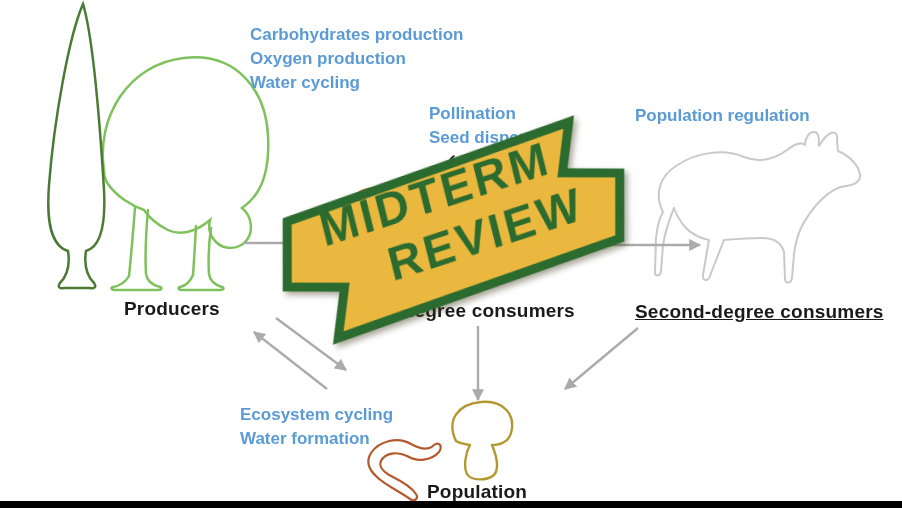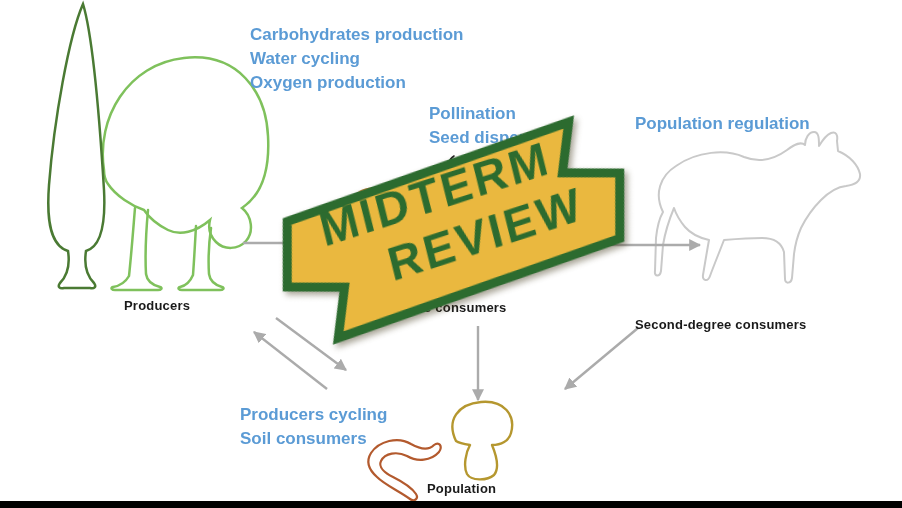--- a/index.html
+++ b/index.html
@@ -3,21 +3,21 @@
 <meta charset="utf-8">
 <style>
   html,body{margin:0;padding:0;background:#fff;}
   .stage{
     position:relative;width:902px;height:508px;background:#fff;overflow:hidden;
     font-family:"Liberation Sans",sans-serif;
   }
   svg{display:block;}
   .art-layer{position:absolute;left:0;top:0;}
   .node-label{
-    position:absolute;font-weight:700;font-size:13px;color:var(--label_black);
+    position:absolute;font-weight:700;font-size:19px;color:var(--label_black);
     white-space:nowrap;letter-spacing:0.2px;
   }
   .annotation{
     position:absolute;font-weight:700;font-size:17px;line-height:24px;
     color:var(--accent_blue);white-space:nowrap;
   }
   .badge{
     position:absolute;left:266px;top:156px;width:375px;height:148px;
     transform:rotate(-16deg);
     filter:drop-shadow(2px 4px 3px rgba(60,50,20,0.45));
@@ -115,38 +115,38 @@
       <line x1="575" y1="245" x2="700" y2="245" marker-end="url(#ah)"></line>
       <line x1="478" y1="326" x2="478" y2="400" marker-end="url(#ah)"></line>
       <line x1="638" y1="328" x2="565" y2="389" marker-end="url(#ah)"></line>
       <line x1="327" y1="389" x2="254" y2="332" marker-end="url(#ah)"></line>
       <line x1="276" y1="318" x2="346" y2="370" marker-end="url(#ah)"></line>
     </g>
   </svg>
 
   <div class="annotation" style="left:250px;top:23px;">
     <div>Carbohydrates production</div>
+    <div>Oxygen production</div>
     <div>Water cycling</div>
-    <div>Oxygen production</div>
   </div>
   <div class="annotation" style="left:429px;top:102px;">
     <div>Pollination</div>
     <div>Seed dispersal</div>
   </div>
-  <div class="annotation" style="left:635px;top:112px;">
+  <div class="annotation" style="left:635px;top:104px;">
     <div>Population regulation</div>
   </div>
   <div class="annotation" style="left:240px;top:403px;">
-    <div>Producers cycling</div>
-    <div>Soil consumers</div>
+    <div>Ecosystem cycling</div>
+    <div>Water formation</div>
   </div>
 
   <div class="node-label" style="left:124px;top:298px;">Producers</div>
   <div class="node-label" style="left:354px;top:300px;">First-degree consumers</div>
-  <div class="node-label" style="left:635px;top:317px;">Second-degree consumers</div>
+  <div class="node-label" style="left:635px;top:301px;text-decoration:underline;">Second-degree consumers</div>
   <div class="node-label" style="left:427px;top:481px;">Population</div>
 
   <div class="badge">
     <svg width="375" height="148" viewBox="0 0 375 148">
       <polygon points="30,20 328,2 308,49 363,65 345,128 47,146 67,99 12,83" fill="var(--badge_yellow)" stroke="var(--badge_green)" stroke-width="9" stroke-linejoin="miter"></polygon>
     </svg>
     <div class="badge-text">
       <div class="badge-line1">MIDTERM</div>
       <div class="badge-line2">REVIEW</div>
     </div>

